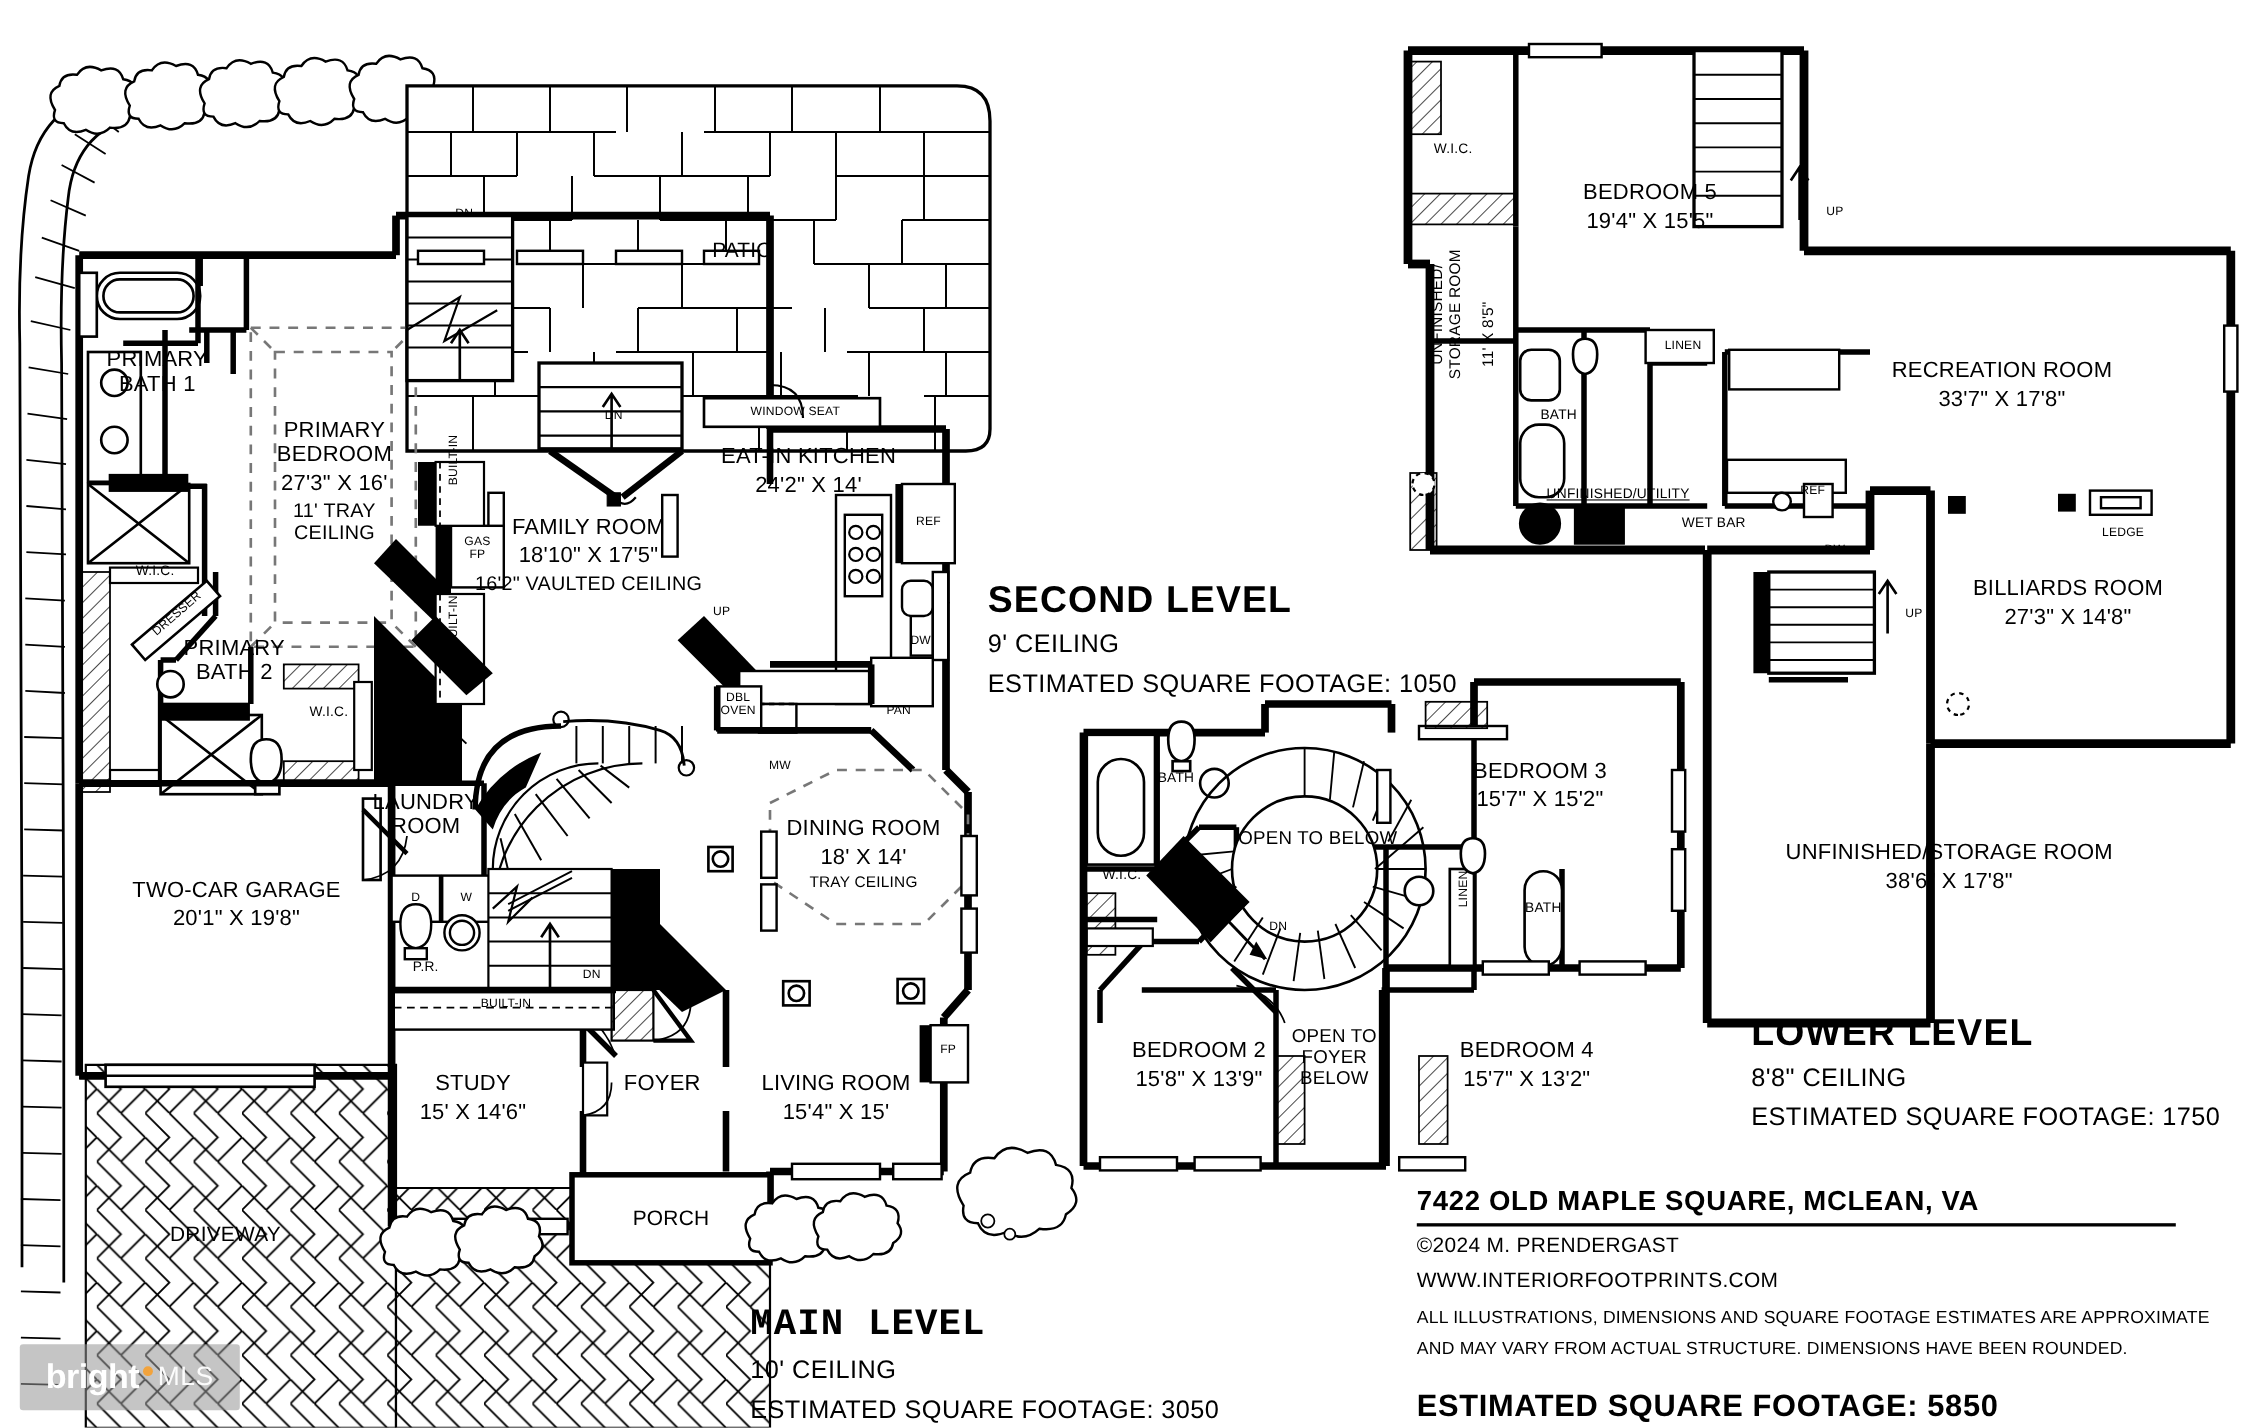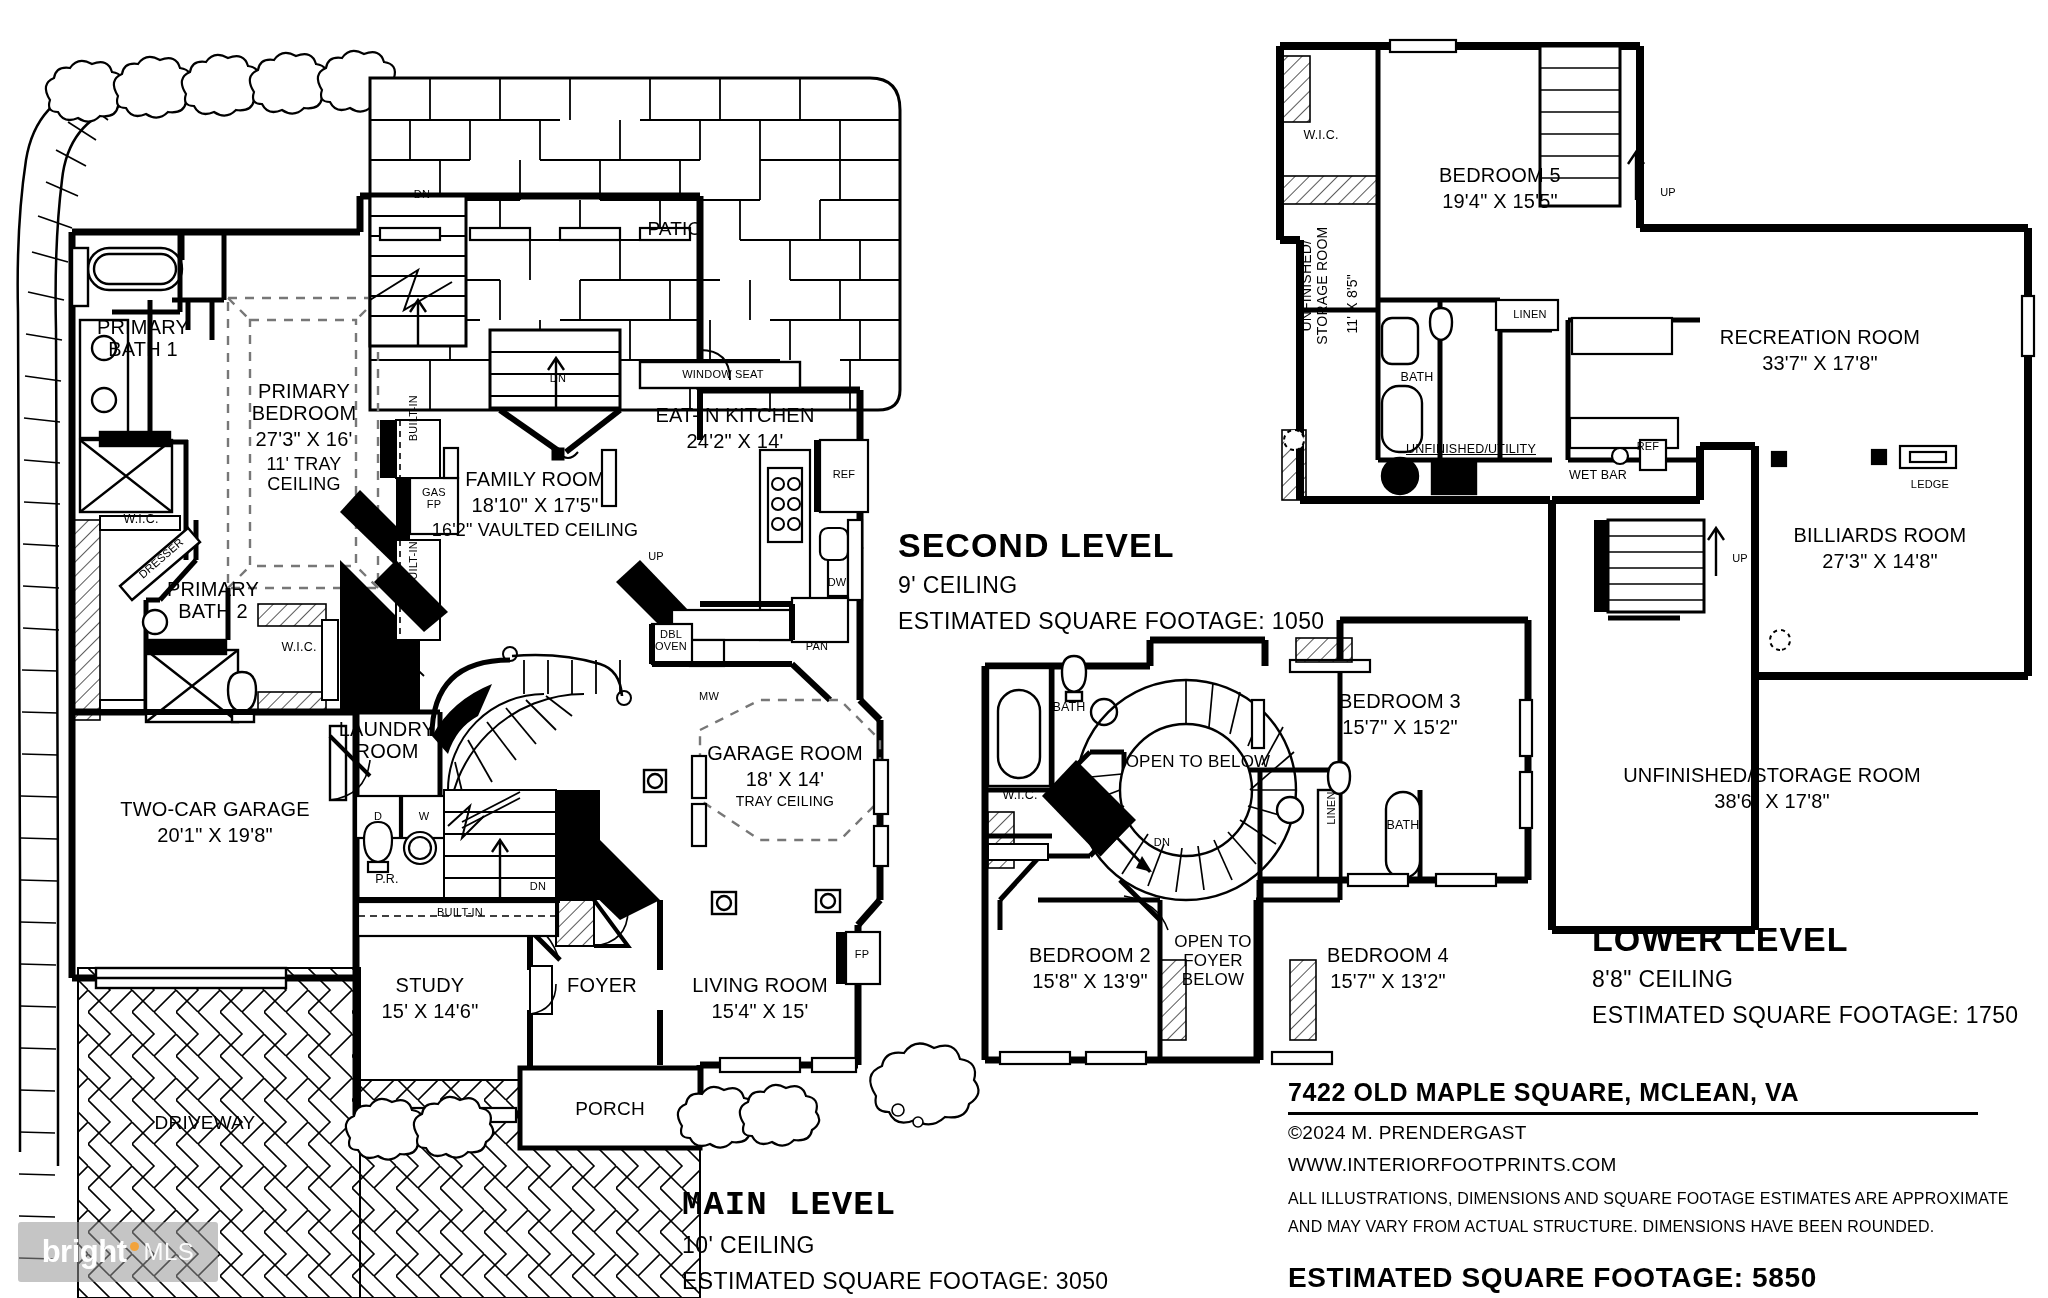--- a/index.html
+++ b/index.html
@@ -796,21 +796,21 @@
 <div class="lbl room-name" style="left:332px; top:718px;  width:110px; font-size:20px;">LAUNDRY
 ROOM</div>
 
 <div class="lbl room-name" style="left:420px; top:468px;  width:230px;">FAMILY ROOM</div>
 <div class="lbl room-dim" style="left:420px; top:494px;  width:230px;">18'10" X 17'5"</div>
 <div class="lbl room-sub" style="left:410px; top:520px;  width:250px;">16'2" VAULTED CEILING</div>
 
 <div class="lbl room-name" style="left:620px; top:404px;  width:230px;">EAT-IN KITCHEN</div>
 <div class="lbl room-dim" style="left:620px; top:430px;  width:230px;">24'2" X 14'</div>
 
-<div class="lbl room-name" style="left:690px; top:742px;  width:190px;">GARAGE ROOM</div>
+<div class="lbl room-name" style="left:690px; top:742px;  width:190px;">DINING ROOM</div>
 <div class="lbl room-dim" style="left:690px; top:768px;  width:190px;">18' X 14'</div>
 <div class="lbl room-sub" style="left:690px; top:794px;  width:190px; font-size:14px;">TRAY CEILING</div>
 
 <div class="lbl room-name" style="left:350px; top:974px;  width:160px;">STUDY</div>
 <div class="lbl room-dim" style="left:350px; top:1000px; width:160px;">15' X 14'6"</div>
 
 <div class="lbl room-name" style="left:542px; top:974px;  width:120px;">FOYER</div>
 
 <div class="lbl room-name" style="left:670px; top:974px;  width:180px;">LIVING ROOM</div>
 <div class="lbl room-dim" style="left:670px; top:1000px; width:180px;">15'4" X 15'</div>
@@ -877,21 +877,21 @@
 
 <div class="lbl small" style="left:1250px; top:270px; width:130px; transform:rotate(-90deg);">UNFINISHED/
 STORAGE ROOM</div>
 <div class="lbl small" style="left:1298px; top:296px; width:110px; transform:rotate(-90deg);">11' X 8'5"</div>
 
 <div class="lbl tiny2" style="left:1356px; top:442px; width:230px;text-decoration:underline;">UNFINISHED/UTILITY</div>
 
 <div class="lbl tiny2" style="left:1286px; top:128px; width:70px;">W.I.C.</div>
 <div class="lbl tiny2" style="left:1382px; top:370px; width:70px;">BATH</div>
 <div class="lbl tiny" style="left:1500px; top:308px; width:60px;">LINEN</div>
-<div class="lbl tiny2" style="left:1548px; top:468px; width:100px;">WET BAR</div>
+<div class="lbl tiny2" style="left:1508px; top:468px; width:100px;">WET BAR</div>
 <div class="lbl tiny" style="left:1630px; top:440px; width:36px;">REF</div>
 <div class="lbl tiny" style="left:1650px; top:494px; width:36px;">DW</div>
 <div class="lbl tiny" style="left:1902px; top:478px; width:56px;">LEDGE</div>
 <div class="lbl tiny" style="left:1650px; top:186px; width:36px;">UP</div>
 <div class="lbl tiny" style="left:1722px; top:552px; width:36px;">UP</div>
 
 <div class="level-title" style="left:898px; top:526px;">SECOND LEVEL</div>
 <div class="level-line" style="left:898px; top:572px;">9' CEILING</div>
 <div class="level-line" style="left:898px; top:608px;">ESTIMATED SQUARE FOOTAGE: 1050</div>
 

